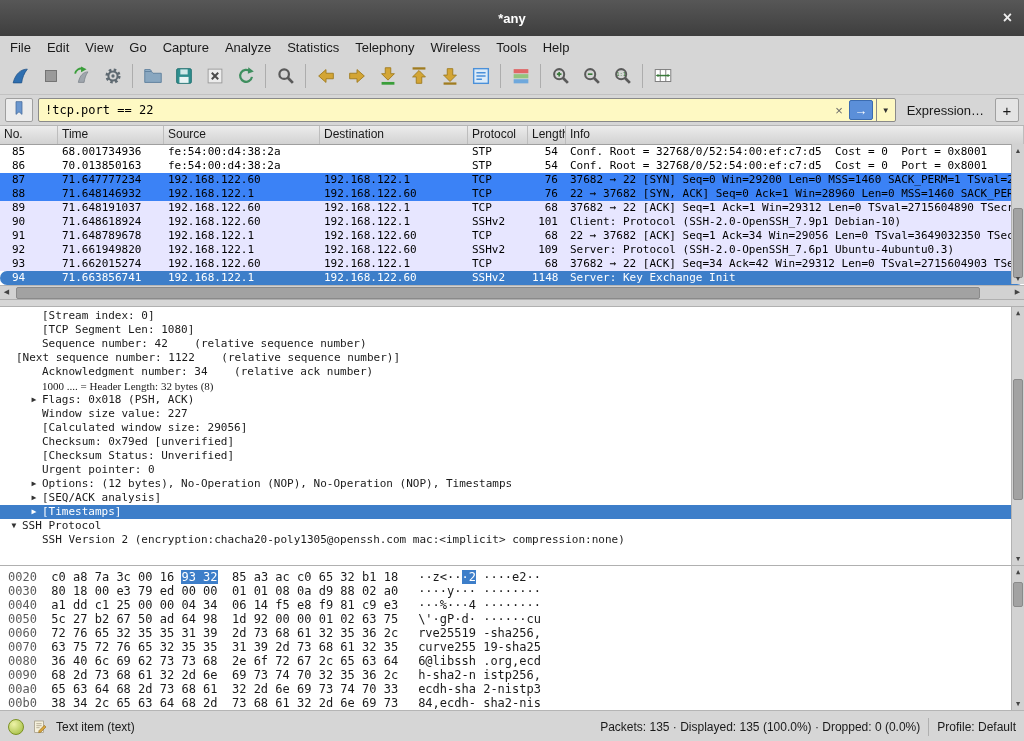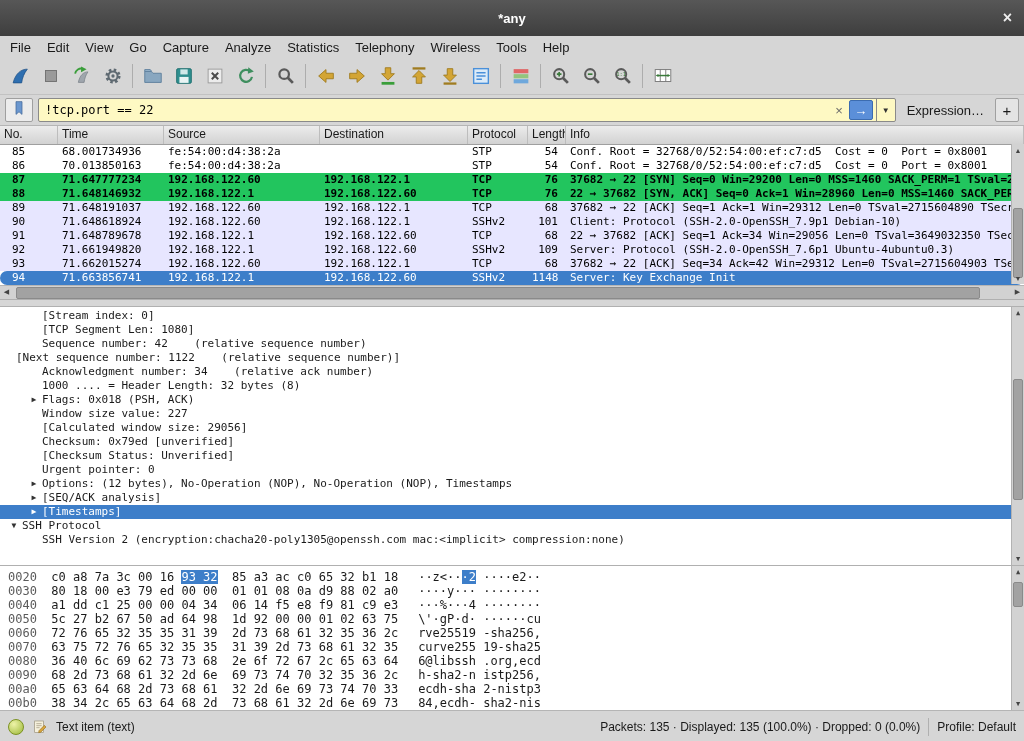--- a/index.html
+++ b/index.html
@@ -46,21 +46,21 @@
   .ph-cell{box-sizing:border-box;border-right:1px solid #bdbdbd;padding:1px 2px 0 4px;
     white-space:nowrap;overflow:hidden;}
   .plist-rows{height:140px;overflow:hidden;background:#fff;
     font-family:"DejaVu Sans Mono",monospace;font-size:11px;}
   .prow{display:flex;height:14px;line-height:14px;white-space:pre;}
   .pcell{box-sizing:border-box;overflow:hidden;padding:0 2px 0 4px;flex:none;}
   .pcell.numcol{padding-left:12px;}
   .pcell.rightcol{text-align:right;padding-right:8px;}
   .pcell.infocol{flex:1;}
   .c-plain{background:#ffffff;color:#000;}
-  .c-gray{background:#22c55e;color:#000;font-weight:bold;}
+  .c-gray{background:#3b82f6;color:#000;}
   .c-tcp{background:#e7e6ff;color:#000;}
   .c-sel{background:#3d7ec9;color:#fff;border-radius:7px;}
   
   .vscroll{position:absolute;right:0;width:13px;background:#d2d2d2;
     border-left:1px solid #b2b2b2;box-sizing:border-box;}
   .vthumb{position:absolute;left:1px;right:1px;background:#a2a2a2;
     border:1px solid #8a8a8a;border-radius:2px;}
   .sstep{position:absolute;left:0;right:0;height:12px;display:flex;align-items:center;
     justify-content:center;font-size:7px;color:#444;}
   .hscroll{height:13px;background:#d2d2d2;border-top:1px solid #b5b5b5;position:relative;}
@@ -342,21 +342,21 @@
 
 <div class="splitter"></div>
 
 <div class="details">
   <div id="details-tree">
       <div class="dline" style="padding-left: 26px;"><span class="dexp"></span><span class="dtext">[Stream index: 0]</span></div>
       <div class="dline" style="padding-left: 26px;"><span class="dexp"></span><span class="dtext">[TCP Segment Len: 1080]</span></div>
       <div class="dline" style="padding-left: 26px;"><span class="dexp"></span><span class="dtext">Sequence number: 42    (relative sequence number)</span></div>
       <div class="dline" style=""><span class="dexp"></span><span class="dtext">[Next sequence number: 1122    (relative sequence number)]</span></div>
       <div class="dline" style="padding-left: 26px;"><span class="dexp"></span><span class="dtext">Acknowledgment number: 34    (relative ack number)</span></div>
-      <div class="dline" style="padding-left: 26px;"><span class="dexp"></span><span class="dtext">1000 .... = Header Length: 32 bytes (8)</span></div>
+      <div class="dline" style="padding-left: 26px; font-family: Liberation Serif, serif;"><span class="dexp"></span><span class="dtext">1000 .... = Header Length: 32 bytes (8)</span></div>
       <div class="dline" style="padding-left: 26px;"><span class="dexp">▶</span><span class="dtext">Flags: 0x018 (PSH, ACK)</span></div>
       <div class="dline" style="padding-left: 26px;"><span class="dexp"></span><span class="dtext">Window size value: 227</span></div>
       <div class="dline" style="padding-left: 26px;"><span class="dexp"></span><span class="dtext">[Calculated window size: 29056]</span></div>
       <div class="dline" style="padding-left: 26px;"><span class="dexp"></span><span class="dtext">Checksum: 0x79ed [unverified]</span></div>
       <div class="dline" style="padding-left: 26px;"><span class="dexp"></span><span class="dtext">[Checksum Status: Unverified]</span></div>
       <div class="dline" style="padding-left: 26px;"><span class="dexp"></span><span class="dtext">Urgent pointer: 0</span></div>
       <div class="dline" style="padding-left: 26px;"><span class="dexp">▶</span><span class="dtext">Options: (12 bytes), No-Operation (NOP), No-Operation (NOP), Timestamps</span></div>
       <div class="dline" style="padding-left: 26px;"><span class="dexp">▶</span><span class="dtext">[SEQ/ACK analysis]</span></div>
       <div class="dline sel" style="padding-left: 26px;"><span class="dexp">▶</span><span class="dtext">[Timestamps]</span></div>
       <div class="dline" style="padding-left: 6px;"><span class="dexp">▼</span><span class="dtext">SSH Protocol</span></div>

